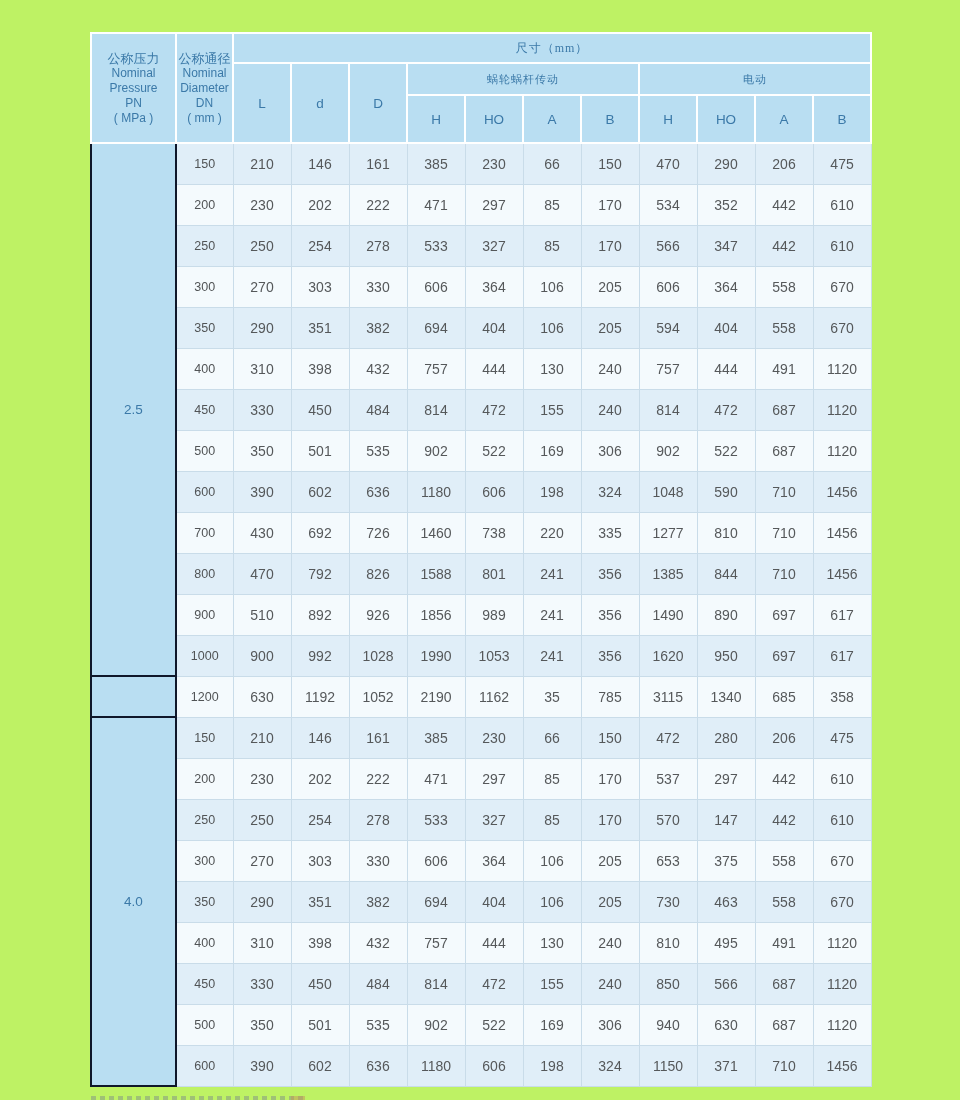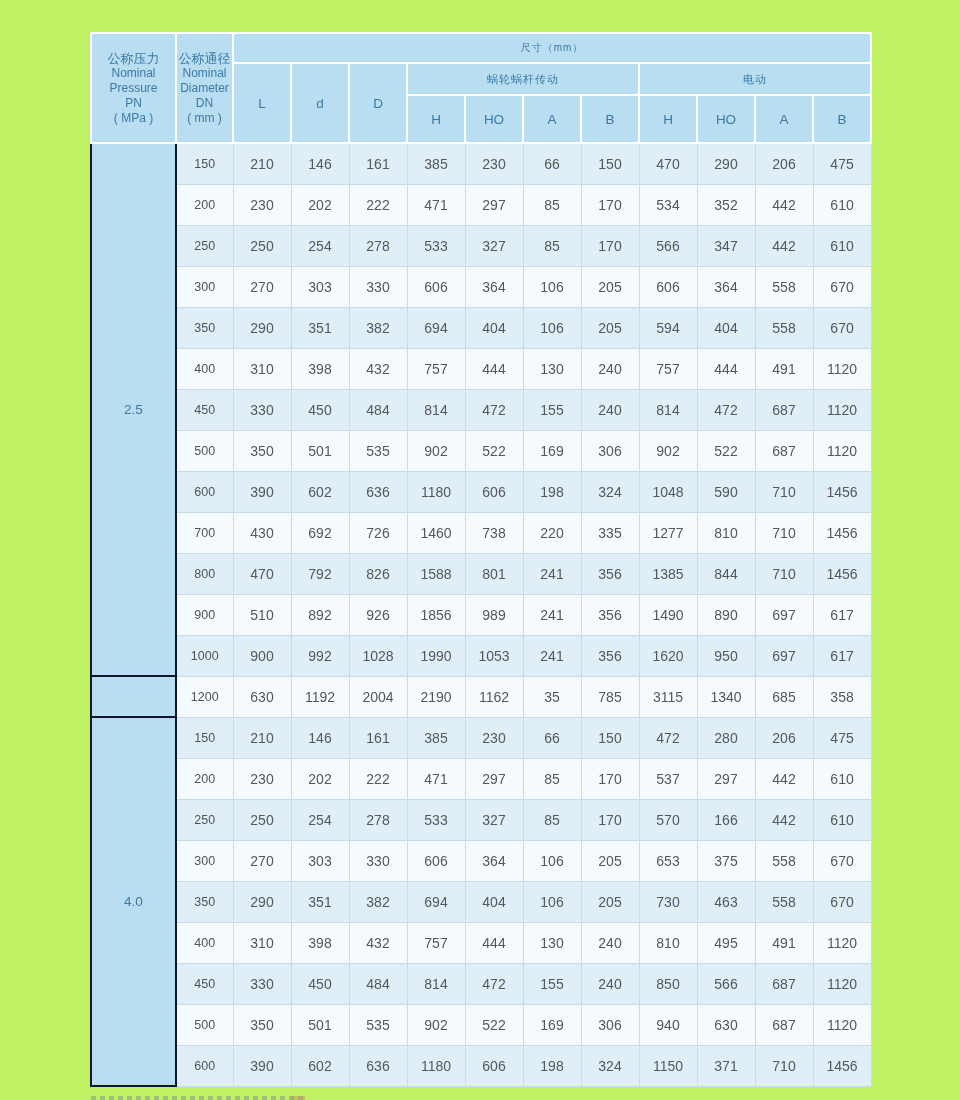--- a/index.html
+++ b/index.html
@@ -25,21 +25,21 @@
     font-size: 13px;
   }
   thead tr.h-row-1 th { height: 30px; }
   thead tr.h-row-2 th { height: 32px; }
   thead tr.h-row-3 th { height: 48px; }
 
   th.pn-head, th.dn-head { font-size: 12px; line-height: 15px; padding: 4px 0; }
   th.pn-head .zh, th.dn-head .zh { font-size: 13px; }
   th.pn-head span, th.dn-head span { display: block; }
 
-  th.size-head { font-size: 10px; letter-spacing: 1px; }
+  th.size-head { font-size: 12px; letter-spacing: 1px; font-family: Liberation Serif, serif; }
   th.group-head { font-size: 11px; letter-spacing: 1px; }
   th.letter-head { font-size: 13.5px; }
 
   td {
     border: 1px solid #c9dce9;
     text-align: center;
     vertical-align: middle;
     height: 41px;
     font-size: 14px;
     color: #55585a;
@@ -310,21 +310,21 @@
           <td class="data-cell">1620</td>
           <td class="data-cell">950</td>
           <td class="data-cell">697</td>
           <td class="data-cell">617</td>
         </tr>
         <tr>
           <td class="pn-cell" rowspan="1"></td>
           <td class="dn-cell">1200</td>
           <td class="data-cell">630</td>
           <td class="data-cell">1192</td>
-          <td class="data-cell">2004</td>
+          <td class="data-cell">1052</td>
           <td class="data-cell">2190</td>
           <td class="data-cell">1162</td>
           <td class="data-cell">35</td>
           <td class="data-cell">785</td>
           <td class="data-cell">3115</td>
           <td class="data-cell">1340</td>
           <td class="data-cell">685</td>
           <td class="data-cell">358</td>
         </tr>
         <tr>
@@ -359,21 +359,21 @@
         <tr>
           <td class="dn-cell">250</td>
           <td class="data-cell">250</td>
           <td class="data-cell">254</td>
           <td class="data-cell">278</td>
           <td class="data-cell">533</td>
           <td class="data-cell">327</td>
           <td class="data-cell">85</td>
           <td class="data-cell">170</td>
           <td class="data-cell">570</td>
-          <td class="data-cell">166</td>
+          <td class="data-cell">147</td>
           <td class="data-cell">442</td>
           <td class="data-cell">610</td>
         </tr>
         <tr>
           <td class="dn-cell">300</td>
           <td class="data-cell">270</td>
           <td class="data-cell">303</td>
           <td class="data-cell">330</td>
           <td class="data-cell">606</td>
           <td class="data-cell">364</td>

